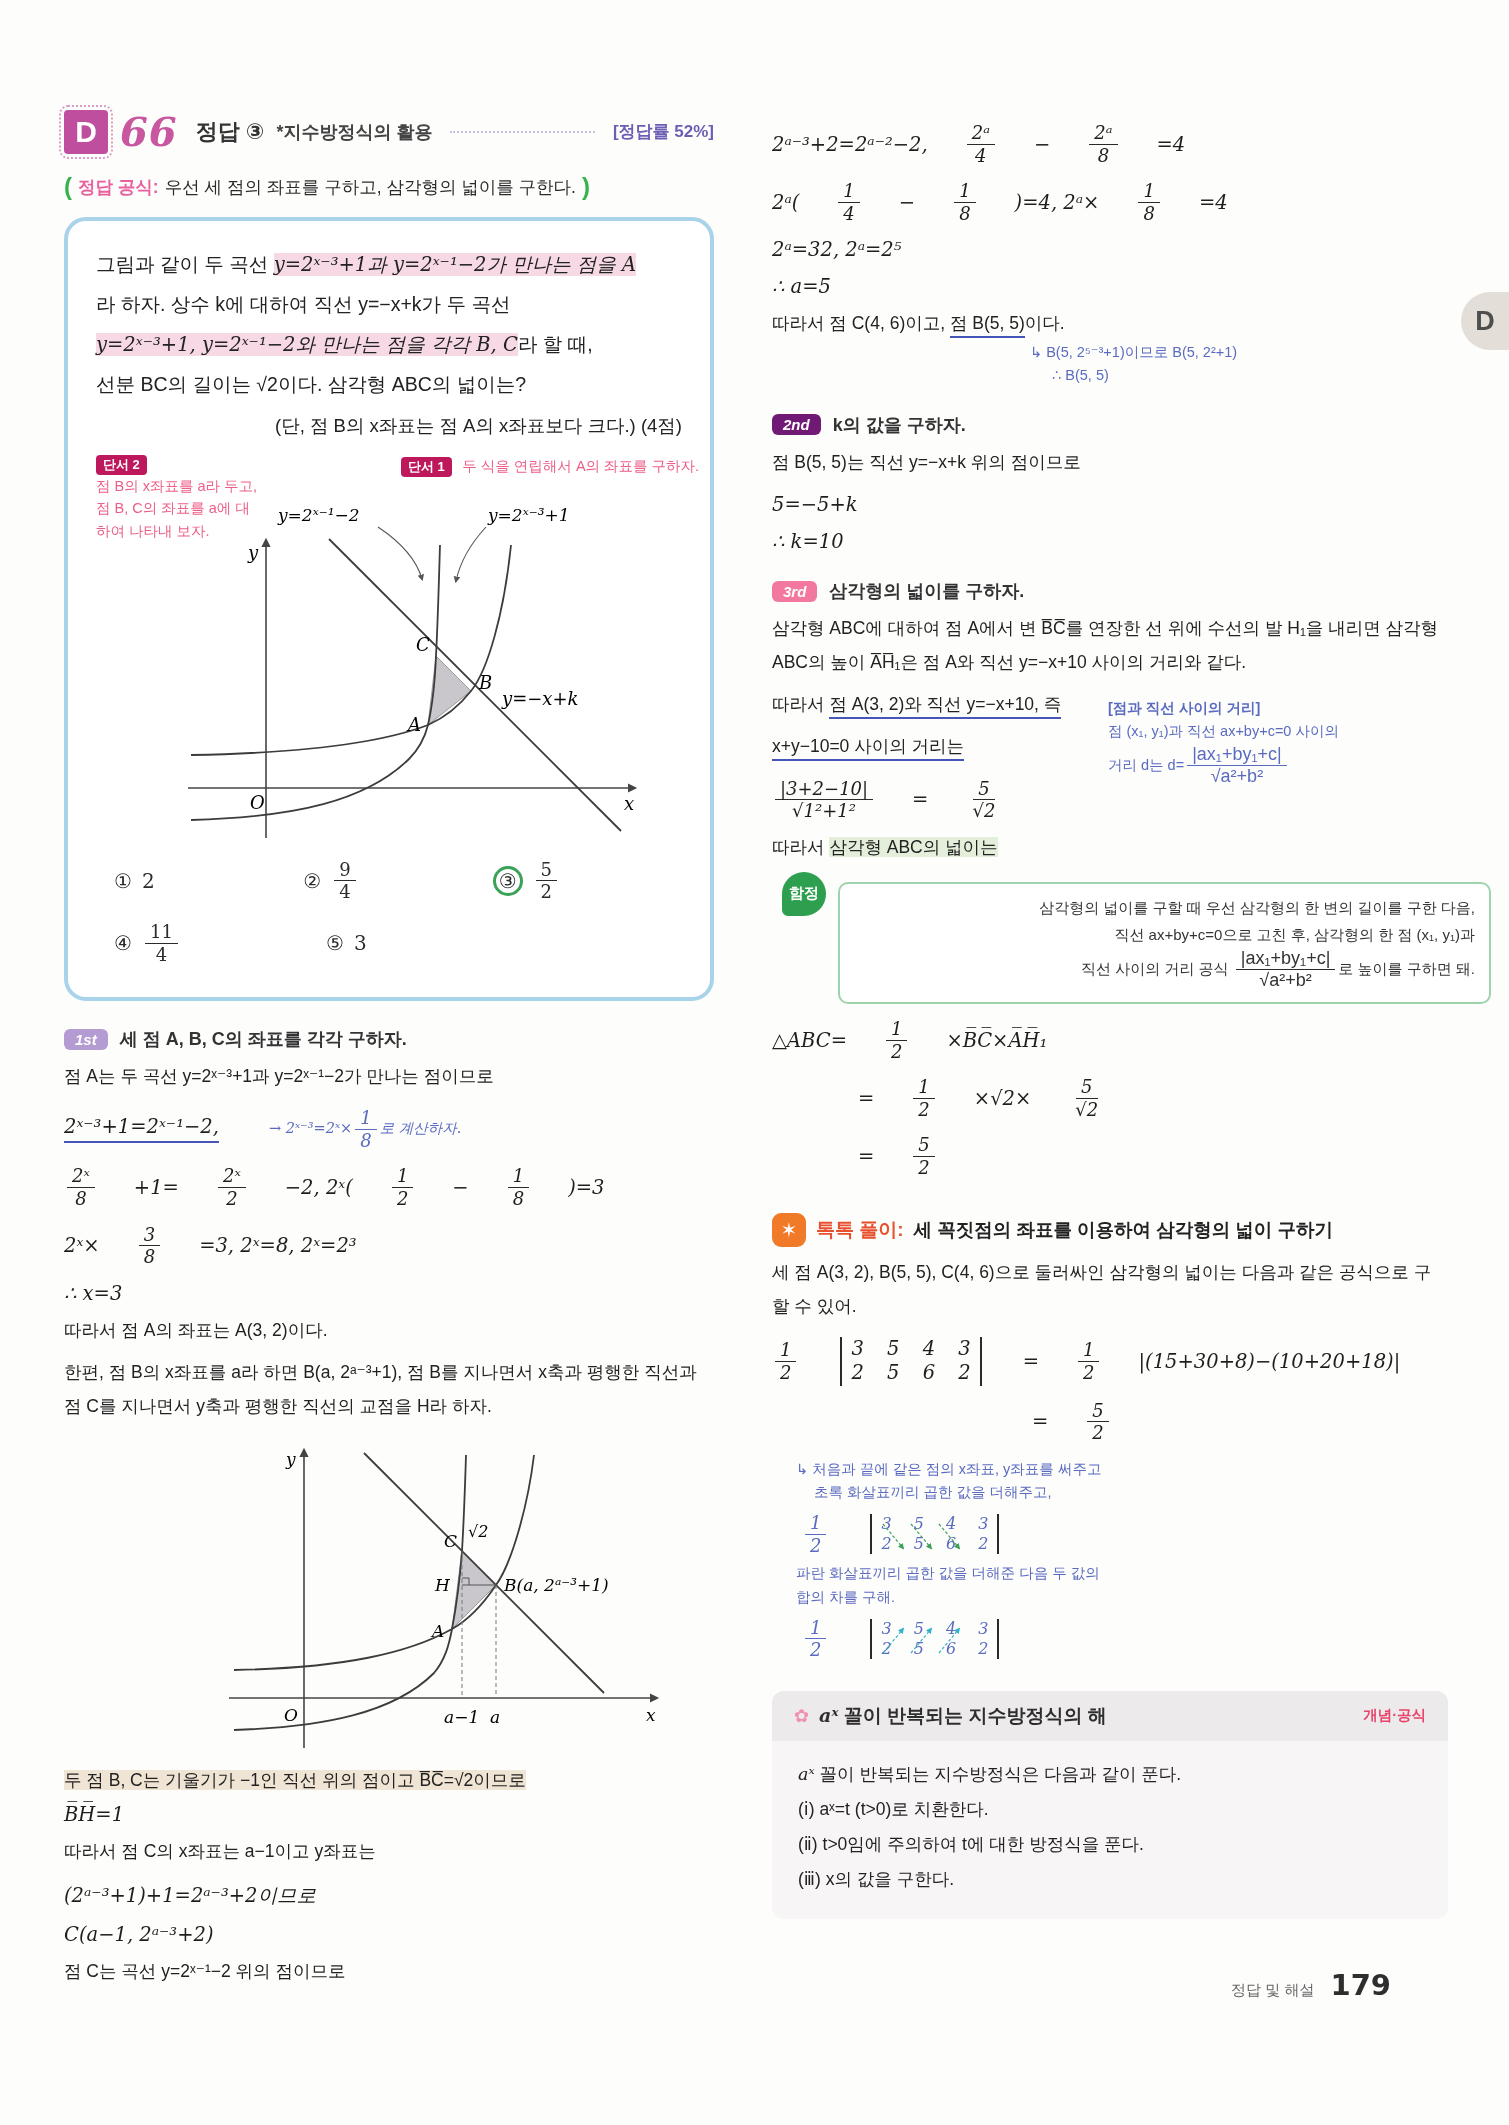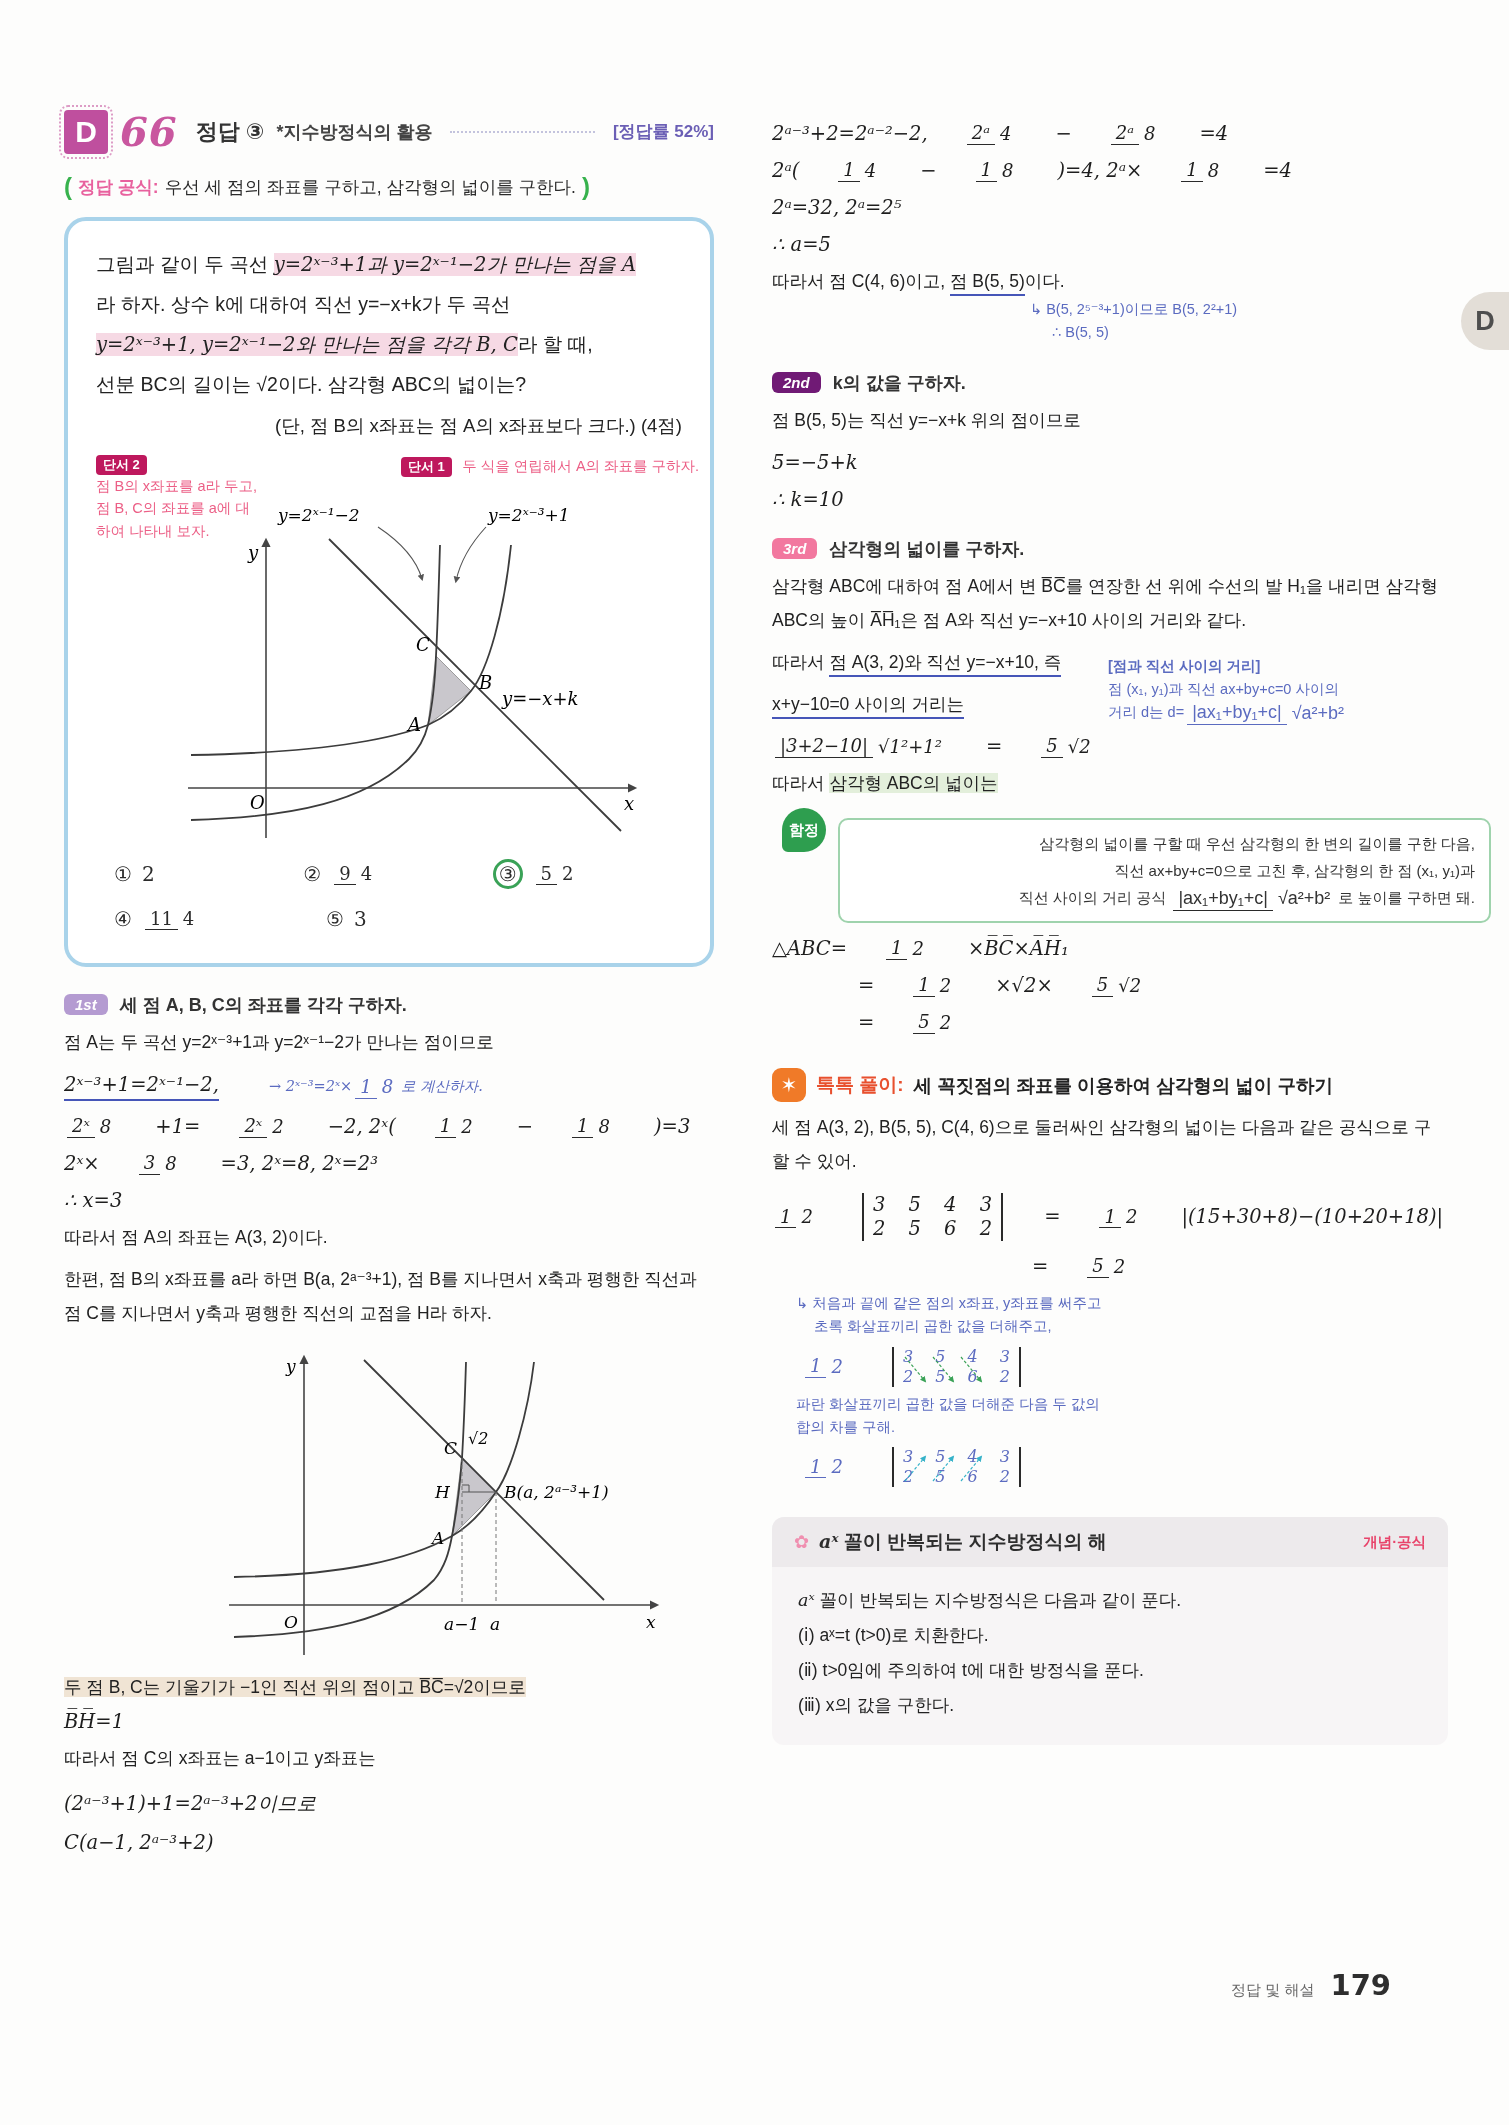--- a/index.html
+++ b/index.html
@@ -48,21 +48,21 @@
   .picked{border:3px solid #3aa257;border-radius:50%;padding:0px 3px;display:inline-block;}
   
   .stepline{display:flex;align-items:center;gap:12px;margin-top:26px;}
   .stepbadge{color:#fff;font-weight:bold;font-style:italic;font-size:15px;padding:2px 11px;border-radius:6px;}
   .bg1{background:#b49bd1;} .bg2{background:#701a75;} .bg3{background:#f2789f;}
   .steptitle{font-size:18px;font-weight:bold;color:#333;}
   .body-line{font-size:17.5px;line-height:1.95;margin-top:8px;color:#222;}
   
   .eq{display:flex;align-items:center;flex-wrap:wrap;font-family:"DejaVu Serif","Liberation Serif",serif;
       font-style:italic;font-size:19.5px;margin-top:14px;color:#1e1e1e;gap:36px;}
-  .frac{display:inline-flex;align-items:center;vertical-align:middle;
+  .frac{display:inline-flex;flex-direction:column;align-items:center;vertical-align:middle;
         margin:0 3px;line-height:1.2;font-size:18px;}
   .frac .fn{padding:0 5px;border-bottom:1.7px solid #2a2a2a;}
   .frac .fd{padding:0 5px;}
   .ul-blue{border-bottom:2.5px solid #4656b8;padding-bottom:3px;}
   .note-blue{color:#5b6bc0;font-size:14.5px;line-height:1.6;}
   .note-blue .frac .fn{border-bottom-color:#5b6bc0;}
   .mat{display:inline-flex;flex-direction:column;padding:0 9px;border-left:2px solid #2a2a2a;
        border-right:2px solid #2a2a2a;margin:0 5px;line-height:1.25;}
   .mat span{word-spacing:17px;}
   .matwrap{position:relative;display:inline-flex;}
@@ -297,20 +297,21 @@
   </svg>
 
   <div class="sec-bottom">
     <div class="body-line">
       <span class="hl-tan">두 점 B, C는 기울기가 −1인 직선 위의 점이고 B̅C̅=√2이므로</span>
     </div>
     <div class="eq" style="margin-top:6px;">B̅H̅=1</div>
     <div class="body-line" style="width:400px;">따라서 점 C의 x좌표는 a−1이고 y좌표는</div>
     <div class="eq" style="width:400px;">(2ᵃ⁻³+1)+1=2ᵃ⁻³+2이므로</div>
     <div class="eq" style="width:400px;">C(a−1, 2ᵃ⁻³+2)</div>
+    <div class="body-line" style="width:430px;">점 C는 곡선 y=2ˣ⁻¹−2 위의 점이므로</div>
 
   </div>
 </div>
 
 <div id="rightcol">
 
   <div class="eq" style="margin-top:0;">
     <span>2ᵃ⁻³+2=2ᵃ⁻²−2, </span>
     <span class="frac">
         <span class="fn">2ᵃ</span>

